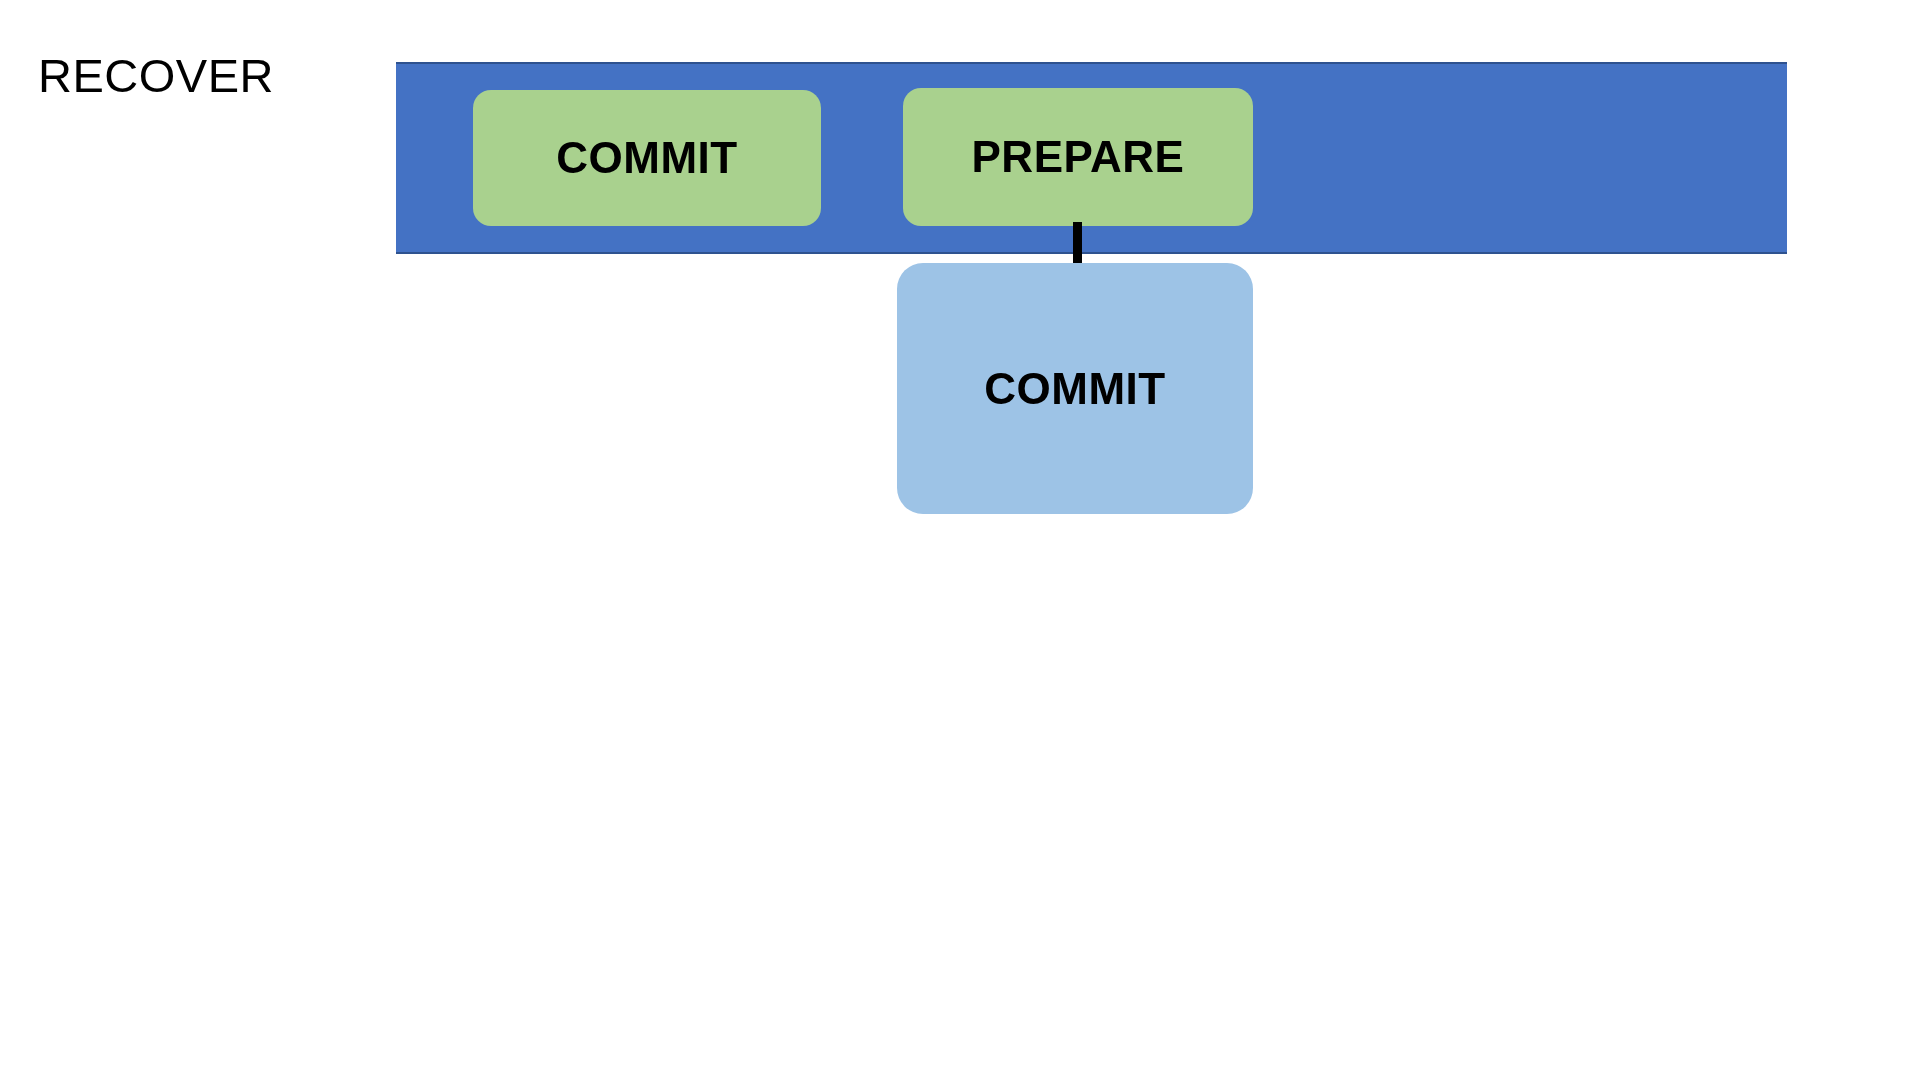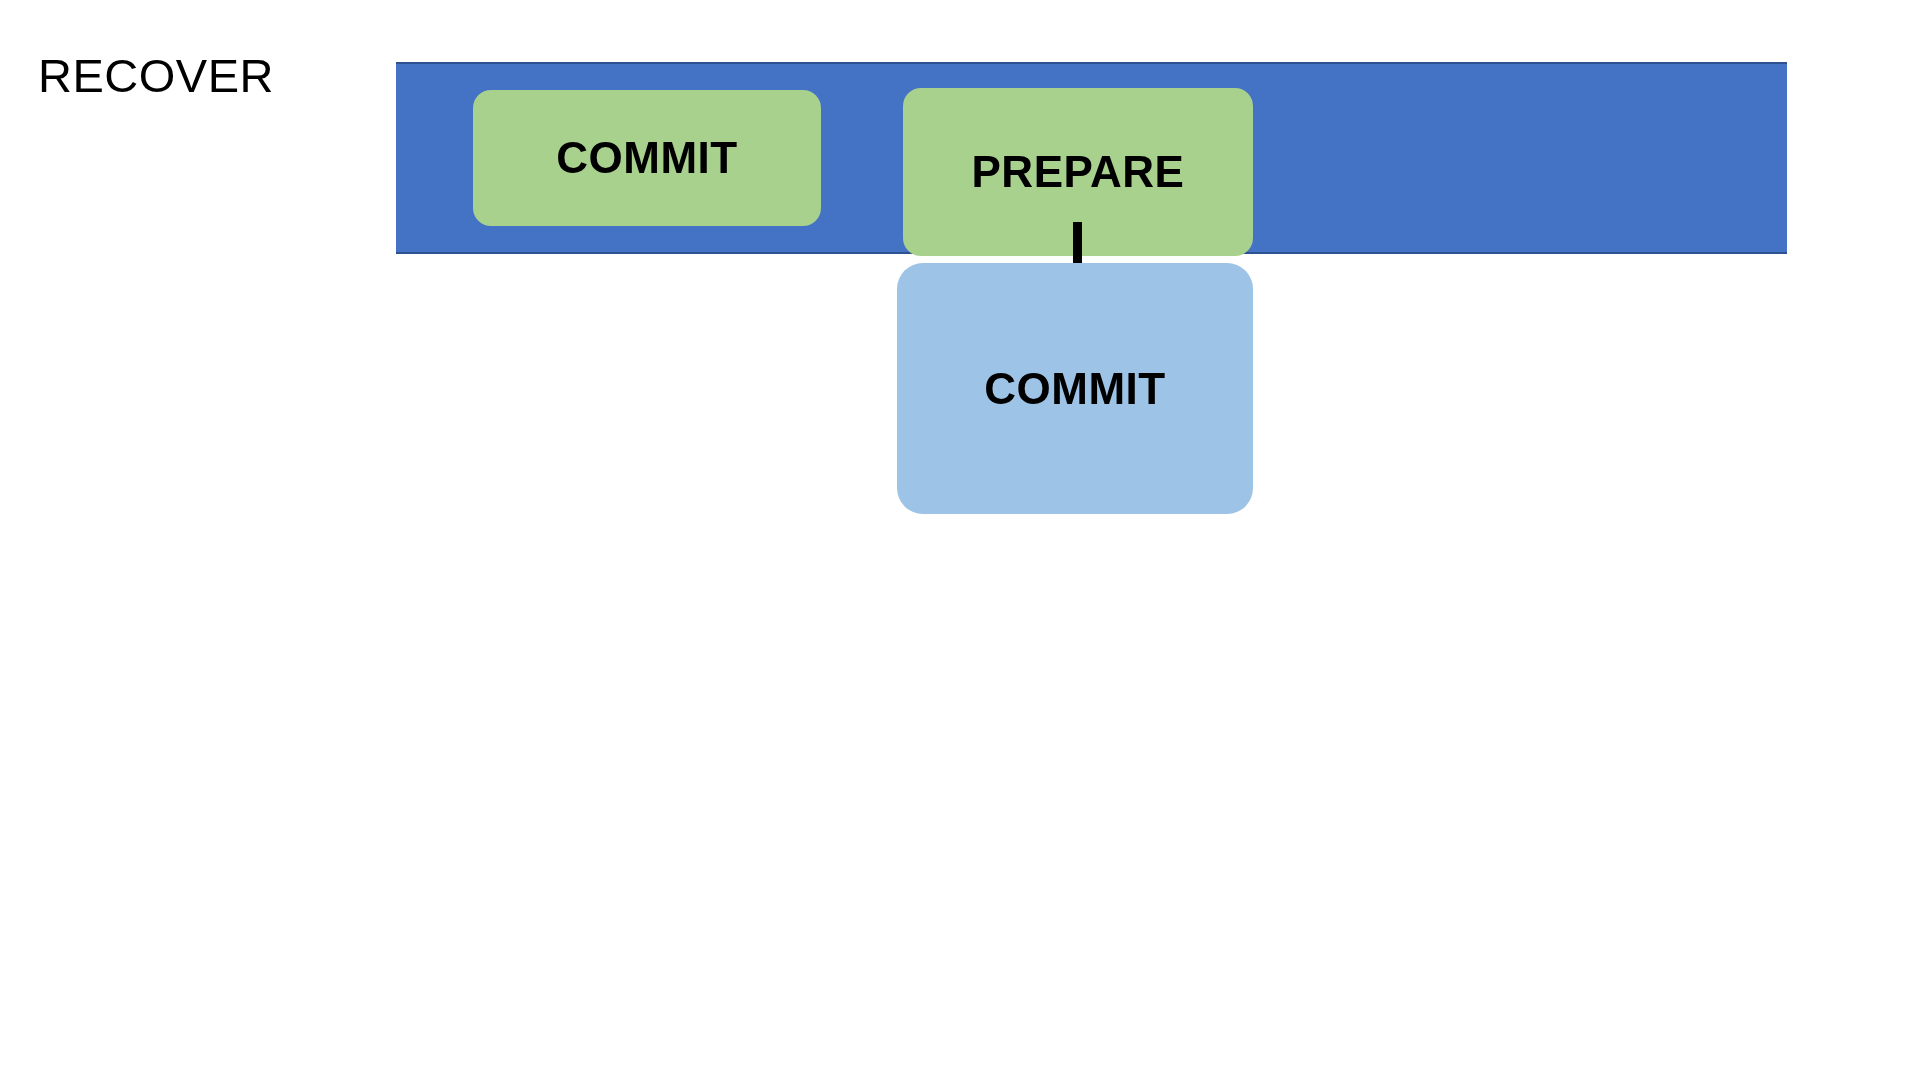--- a/index.html
+++ b/index.html
@@ -65,21 +65,21 @@
   #log-box-commit {
     left: 473px;
     top: 90px;
     width: 348px;
     height: 136px;
   }
   #log-box-prepare {
     left: 903px;
     top: 88px;
     width: 350px;
-    height: 168px;
+    height: 138px;
   }
 
   
   .connector {
     position: absolute;
     left: 1073px;
     top: 222px;
     width: 9px;
     height: 45px;
     background: #000000;

